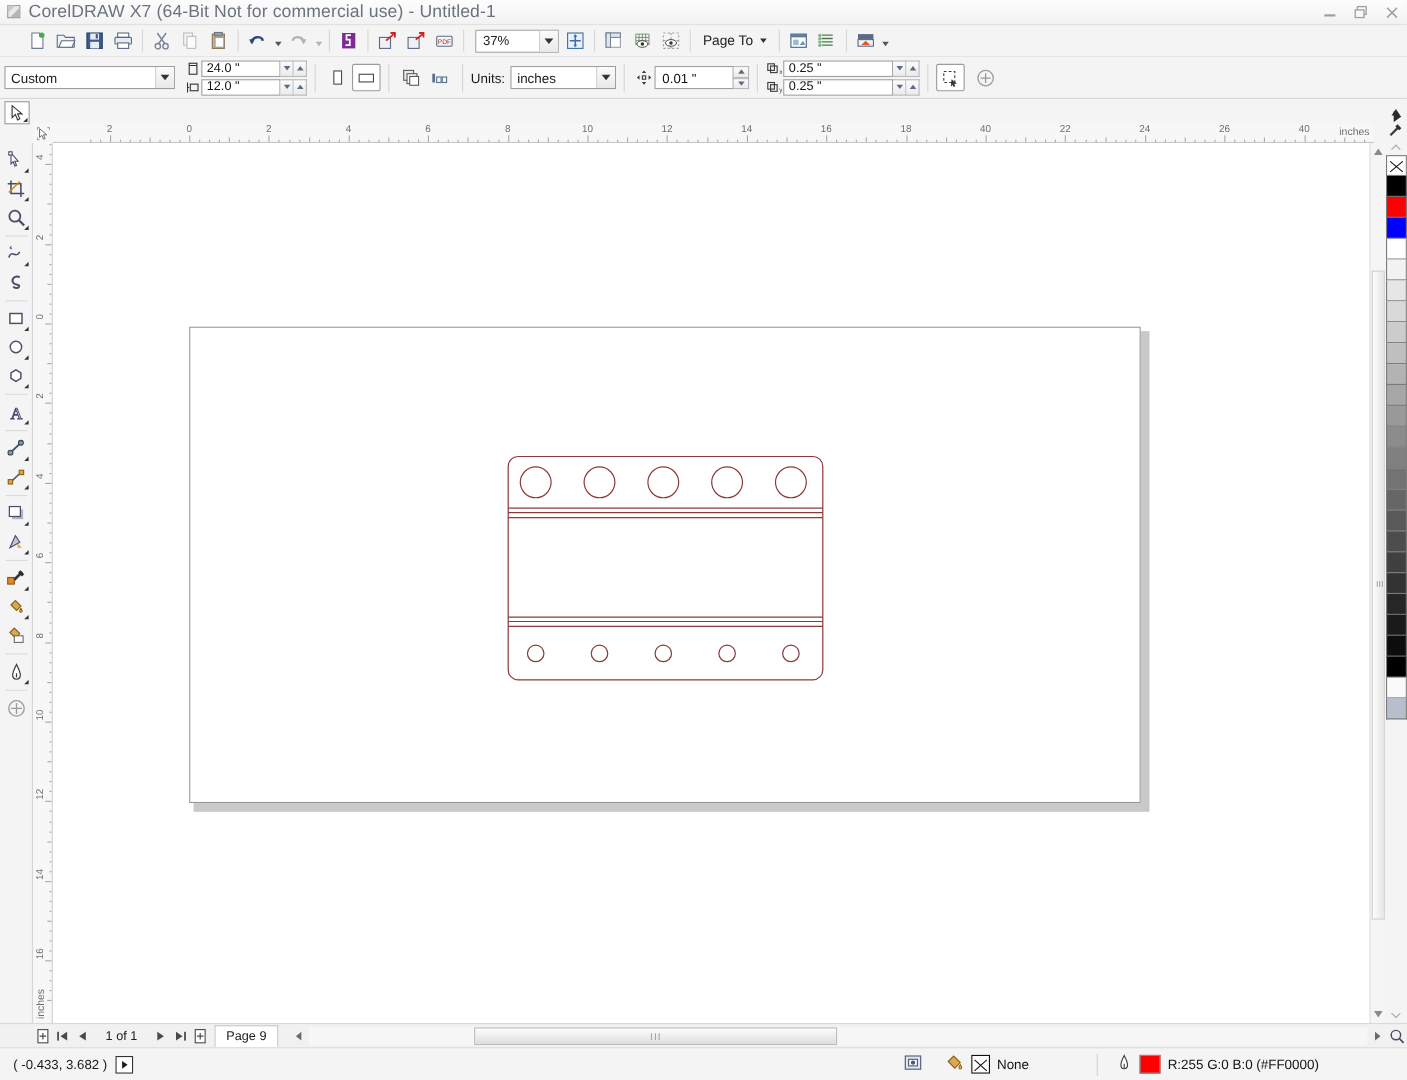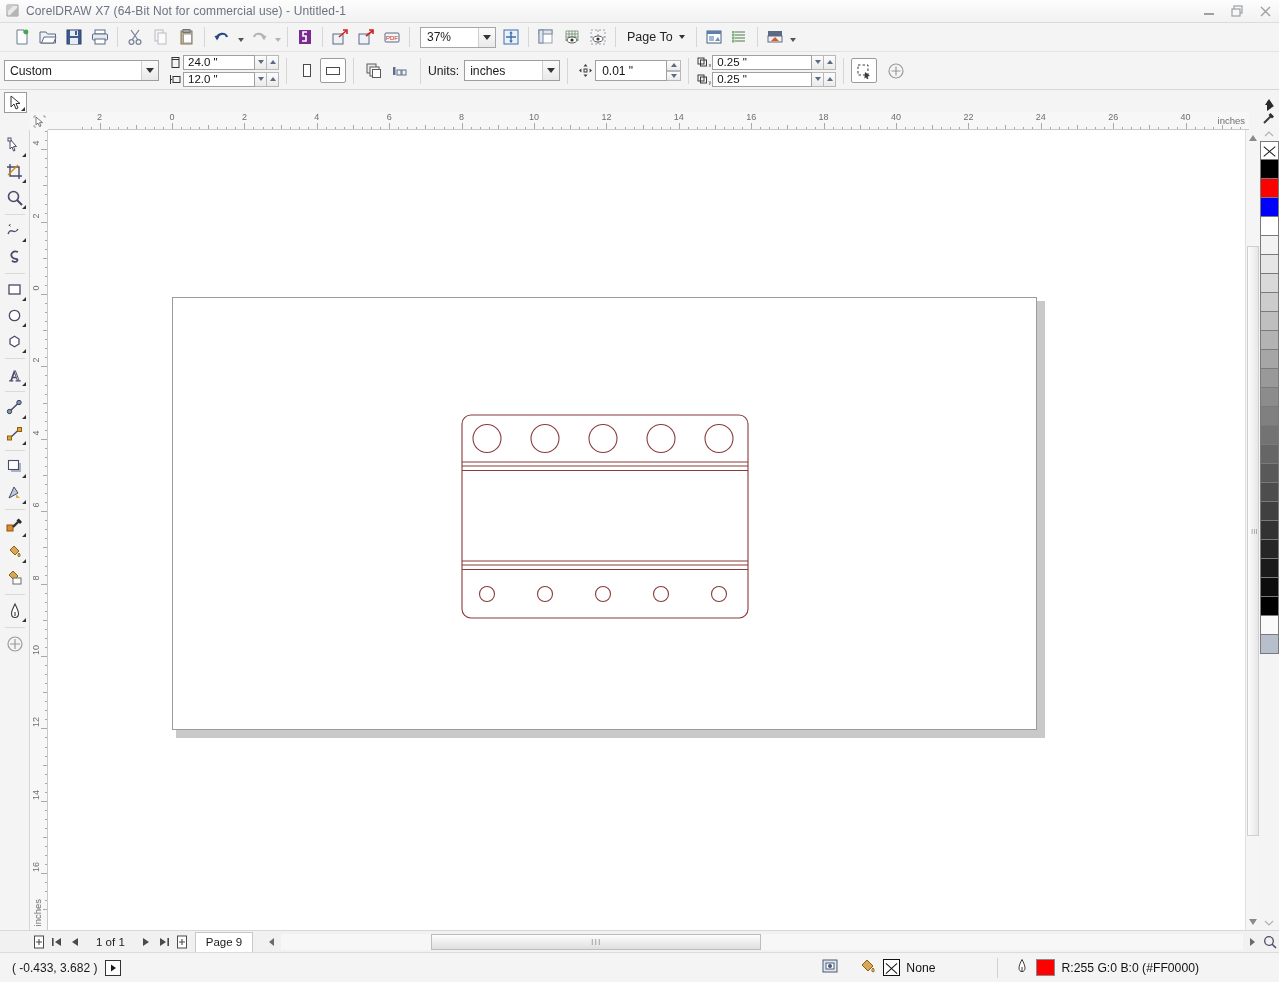--- a/index.html
+++ b/index.html
@@ -18,34 +18,34 @@
     position: absolute; left: 0; top: 0; width: 1279px; height: 23px;
     background: linear-gradient(#fdfdfd, #f2f2f2);
     border-bottom: 1px solid #dcdcdc;
     display: flex; align-items: center;
   }
   .title-icon {
     width: 16px; height: 16px; margin-left: 5px; margin-right: 5px;
     position: relative; flex: none;
   }
   .title-icon svg { display:block; }
-  .title-text { color: #6b7280; font-size: 12px; letter-spacing: .1px; }
+  .title-text { color: #6b7280; font-size: 16px; letter-spacing: .1px; }
   .win-ctrls { margin-left: auto; display: flex; align-items: center; height: 23px; }
   .win-btn {
     width: 28px; height: 23px; display: flex; align-items: center; justify-content: center;
     color: #9aa0a6; font-size: 13px;
   }
   .win-btn.min::after { content:""; display:block; width:10px; height:2px; background:#9aa0a6; margin-top:6px;}
   .win-btn svg { display:block; }
 
   
   .toolbar1 {
     position: absolute; left: 0; top: 23px; width: 1279px; height: 29px;
     background: #f4f4f4; border-bottom: 1px solid #e3e3e3;
-    display: flex; align-items: center; padding-left: 9px;
+    display: flex; align-items: center; padding-left: 21px;
   }
   .tb-btn {
     width: 26px; height: 25px; display: flex; align-items: center; justify-content: center;
     border: 1px solid transparent; border-radius: 2px;
   }
   .tb-sep { width: 1px; height: 20px; background: #d6d6d6; margin: 0 4px; }
   .tb-arrow {
     width: 11px; height: 25px; display: flex; align-items: flex-end; justify-content: center;
     padding-bottom: 8px;
   }

